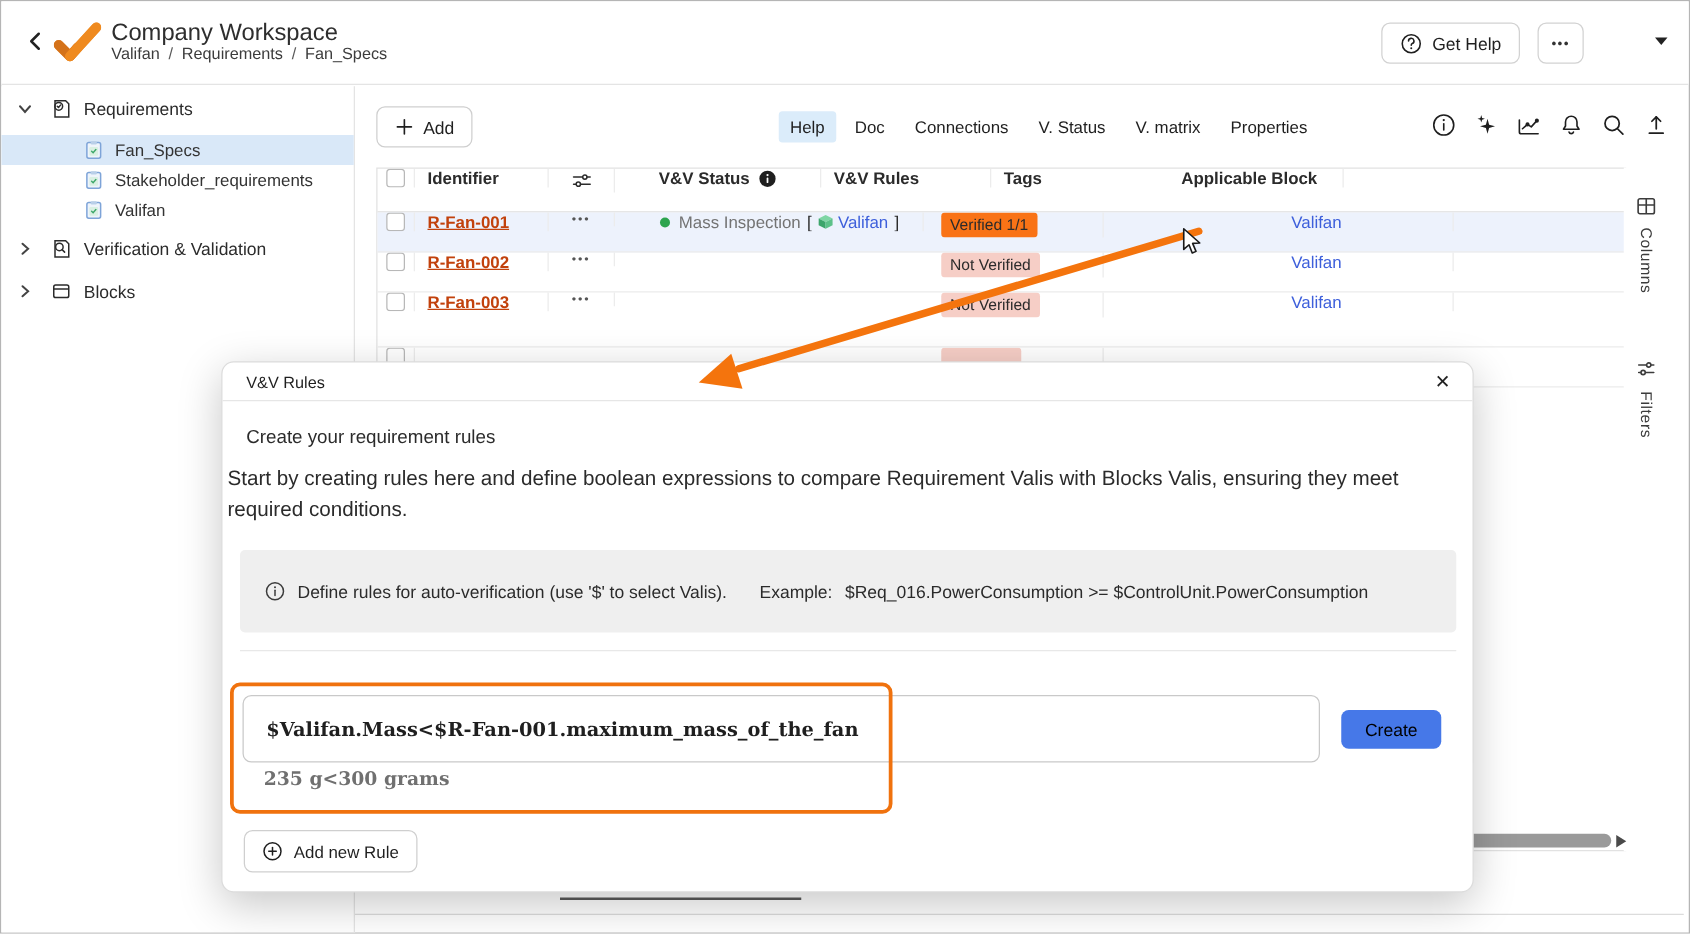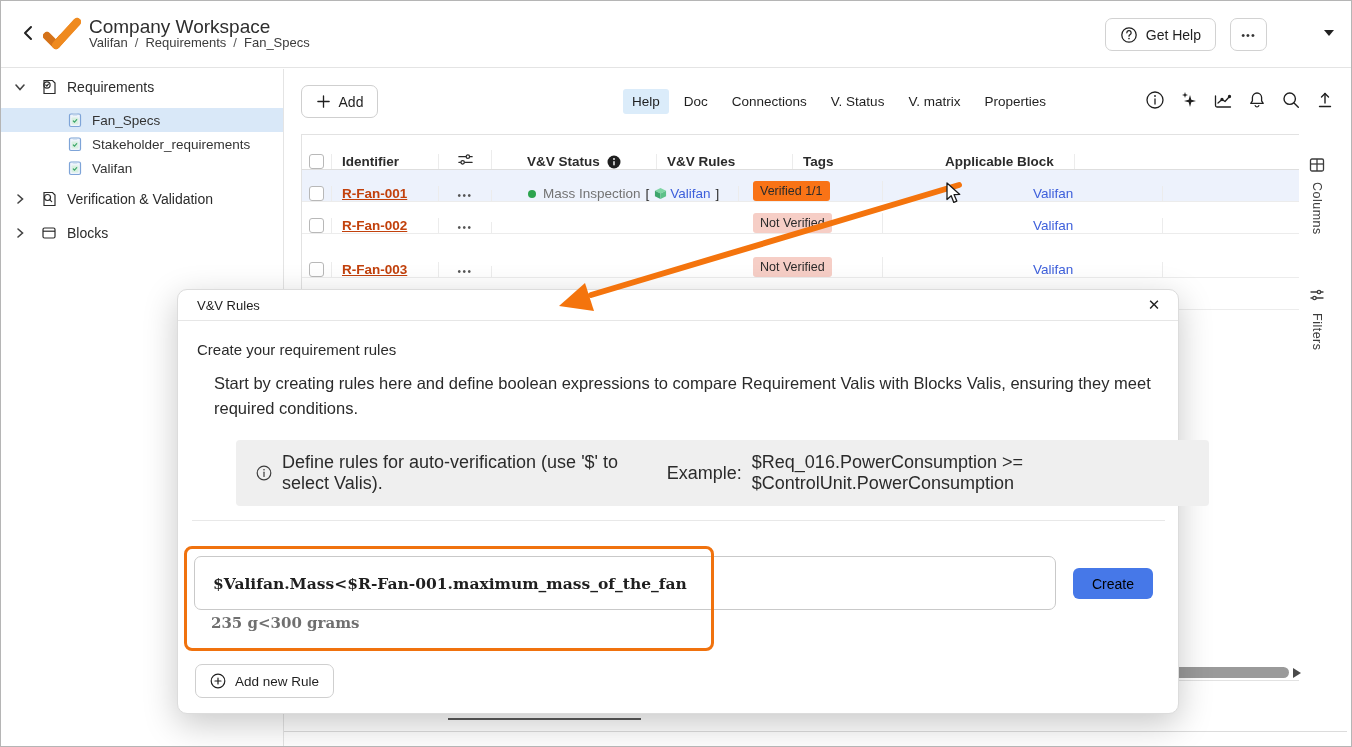--- a/index.html
+++ b/index.html
@@ -39,21 +39,21 @@
   .add-btn { position:absolute; left:300px; top:84px; width:77px; height:33px; border:1px solid #cfcfcf; border-radius:7px; background:#fff;
     display:flex; align-items:center; justify-content:center; gap:8px; font-size:14px; color:#1f1f1f; cursor:pointer; }
   .tabs { position:absolute; left:622px; top:86px; height:28px; display:flex; align-items:center; gap:6px; font-size:13.5px; color:#1f1f1f; }
   .tab { padding:5px 9px; border-radius:3px; cursor:pointer; white-space:nowrap; }
   .tab.active { background:#dbecfa; }
   .top-icons { position:absolute; top:88px; right:16px; display:flex; align-items:center; gap:13px; }
   .ticon { width:21px; height:21px; color:#1f1f1f; cursor:pointer; display:flex; align-items:center; justify-content:center; }
 
   
   .table-panel { position:absolute; left:300px; top:133px; width:1000px; height:547px; border:1px solid #e2e2e2; background:#fff; z-index:2; }
-  .t-row { display:flex; align-items:flex-end; }
+  .t-row { display:flex; align-items:flex-start; }
   .t-head { height:35px; border-bottom:1px solid #dedede; font-size:13.5px; font-weight:bold; color:#2b2b2b; }
   .cell { display:flex; align-items:center; border-right:1px solid #ececec; padding:0 10px; overflow:hidden; white-space:nowrap; }
   .c-check { width:30px; flex:0 0 auto; justify-content:center; padding:0; }
   .c-id { width:107px; flex:0 0 auto; }
   .c-filter { width:53px; flex:0 0 auto; justify-content:center; }
   .c-sp { width:20px; flex:0 0 auto; }
   .c-act { width:226px; flex:0 0 auto; padding-left:15px; }
   .c-status { width:144px; flex:0 0 auto; padding-left:14px; gap:7px; }
   .c-rules { width:136px; flex:0 0 auto; }
   .c-block { width:144px; flex:0 0 auto; padding-left:14px; }
@@ -79,23 +79,23 @@
   .hscroll-thumb { position:absolute; left:1080px; top:666px; width:208px; height:11px; border-radius:6px; background:#9a9a9a; z-index:3; cursor:pointer; }
   .hscroll-arrow { position:absolute; left:1292px; top:667px; width:0; height:0; border-top:5px solid transparent; border-bottom:5px solid transparent; border-left:8px solid #4a4a4a; z-index:3; cursor:pointer; }
 
   
   .modal { position:absolute; left:176px; top:288px; width:1002px; height:425px; background:#fff; border:1px solid #dcdcdc; border-radius:10px;
     box-shadow:0 10px 34px rgba(0,0,0,.22); z-index:50; }
   .modal-head { position:relative; height:31px; border-bottom:1px solid #e6e6e6; }
   .modal-title { position:absolute; left:19px; top:8px; font-size:13px; color:#1f1f1f; }
   .modal-close { position:absolute; right:13px; top:4px; width:22px; height:22px; display:flex; align-items:center; justify-content:center; font-size:15px; color:#222; cursor:pointer; }
   .modal-h2 { position:absolute; left:19px; top:51px; font-size:15px; color:#2b2b2b; }
-  .modal-desc { position:absolute; left:36px; top:81px; width:952px; font-size:16.5px; line-height:25px; color:#2b2b2b; }
+  .modal-desc { position:absolute; left:4px; top:81px; width:952px; font-size:16.5px; line-height:25px; color:#2b2b2b; }
   .hint-box { position:absolute; left:14px; top:150px; width:973px; height:66px; background:#efefef; border-radius:4px;
-    display:flex; align-items:center; padding:0 20px; font-size:18px; color:#2b2b2b; gap:10px;margin-left:44px; }
+    display:flex; align-items:center; padding:0 20px; font-size:14px; color:#2b2b2b; gap:10px; }
   .hint-box .info-i { flex:0 0 auto; width:16px; height:16px; color:#3c3c3c; }
   .hint-example-label { margin-left:16px; }
   .modal-div { position:absolute; left:14px; top:230px; width:973px; height:0; border-top:1px solid #e8e8e8; }
   .rule-input { position:absolute; left:16px; top:266px; width:862px; height:54px; border:1px solid #c9c9c9; border-radius:7px; background:#fff;
     display:flex; align-items:center; padding-left:18px; font-family:"DejaVu Serif", serif; font-weight:bold; font-size:15.5px; color:#1f1f1f; cursor:text; }
   .create-btn { position:absolute; left:895px; top:278px; width:80px; height:31px; border:none; border-radius:6px; color:#000000; font-size:14px;
     display:flex; align-items:center; justify-content:center; cursor:pointer; font-family:"Liberation Sans", sans-serif; }
   .rule-result { position:absolute; left:33px; top:324px; font-family:"DejaVu Serif", serif; font-weight:bold; font-size:15px; color:#707070; }
   .annot-rect { position:absolute; left:6px; top:256px; width:530px; height:105px; border:3px solid #f0720e; border-radius:8px; pointer-events:none; }
   .add-rule-btn { position:absolute; left:17px; top:374px; height:34px; padding:0 14px; border:1px solid #cfcfcf; border-radius:7px; background:#fff;

